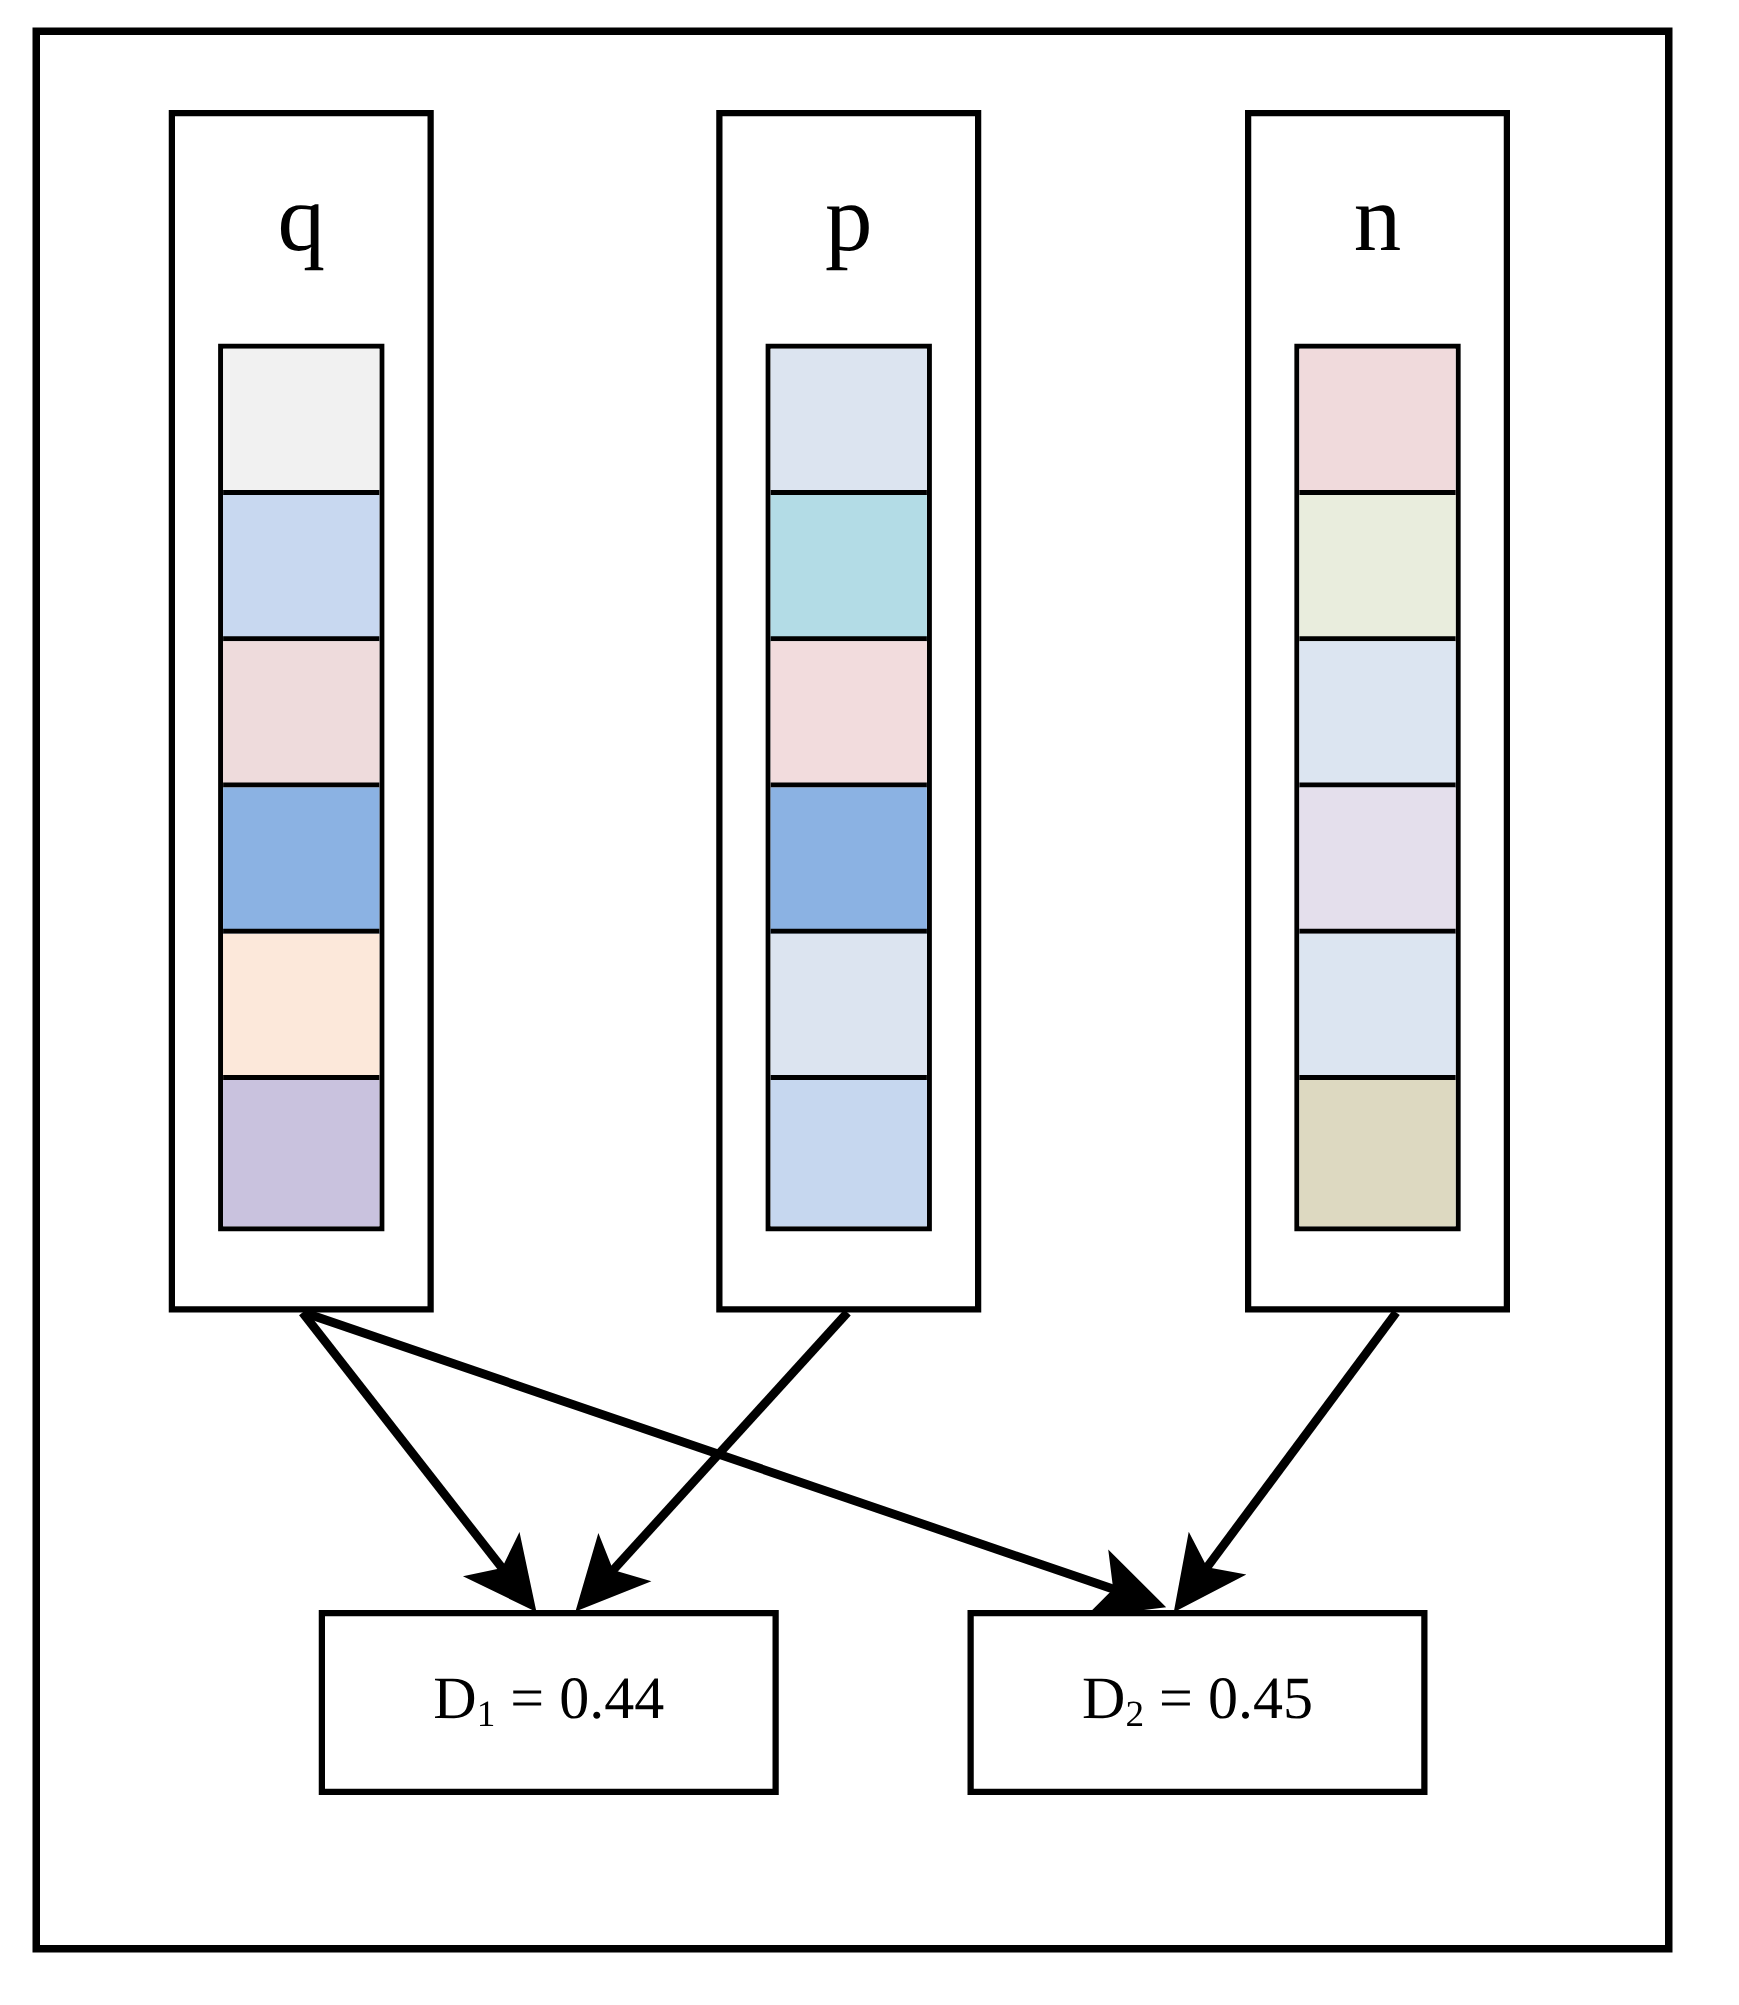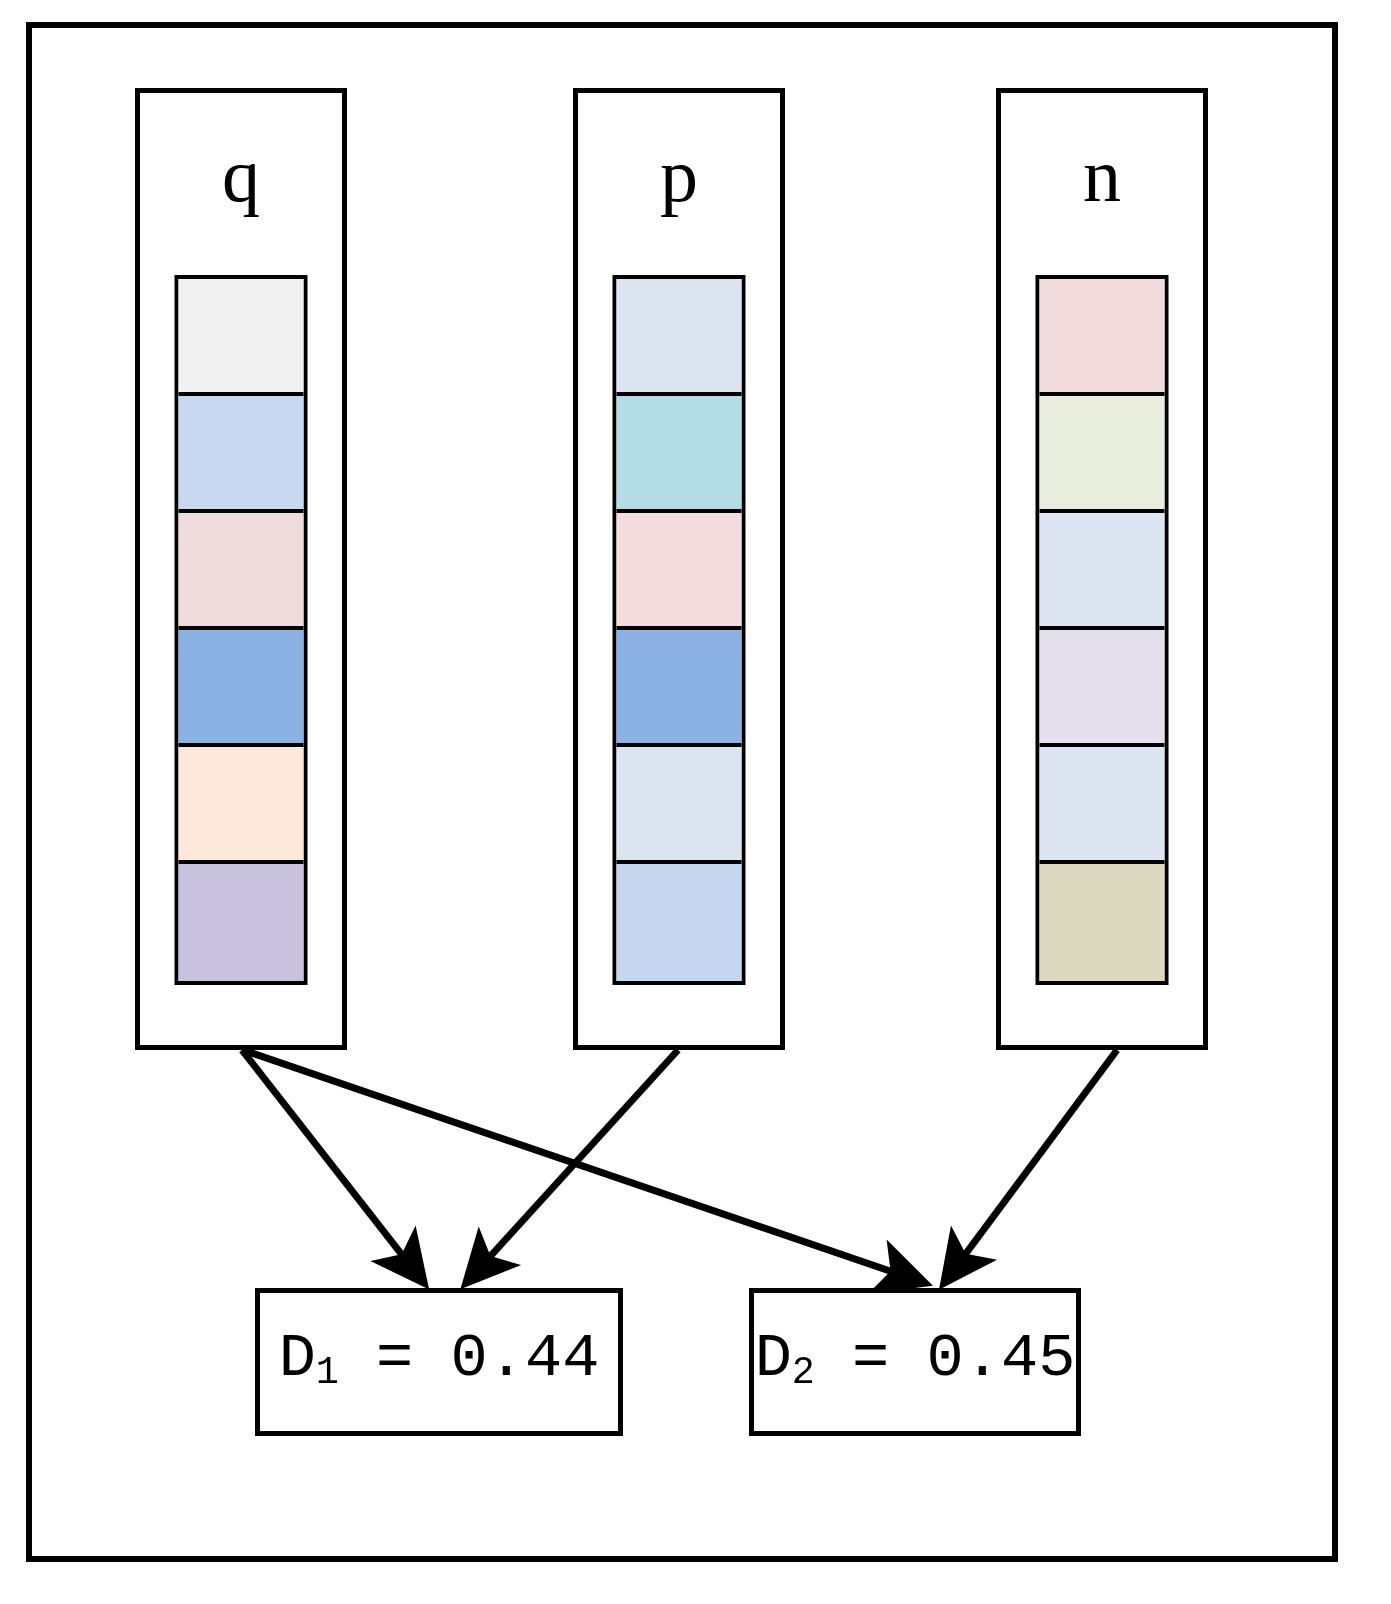--- a/index.html
+++ b/index.html
@@ -68,25 +68,25 @@
   .result-box {
     position: absolute;
     border: 5px solid #000000;
     box-sizing: border-box;
     background: #ffffff;
     display: flex;
     align-items: center;
     justify-content: center;
   }
   .result-text {
-    font-size: 62px;
+    font-size: 48px;
     line-height: 64px;
     color: #000000;
     white-space: nowrap;
-    font-family: Liberation Mono, monospace;
+    font-family: Liberation Serif, serif;
     text-align: center;
   }
   .result-text sub {
     font-size: 0.62em;
     vertical-align: baseline;
     position: relative;
     top: 0.22em;
   }
   #arrow-layer {
     position: absolute;
@@ -153,19 +153,19 @@
         <line x1="1117" y1="1050" x2="944" y2="1283"></line>
       </g>
   </svg>
 
   <div class="result-box" id="res-d1" style="left: 255px; top: 1288px; width: 368px; height: 148px;">
     <div class="result-text">
       <span>D</span><sub>1</sub><span> = </span><span>0.44</span>
     </div>
   </div>
 
-  <div class="result-box" id="res-d2" style="left: 749px; top: 1288px; width: 332px; height: 148px;">
+  <div class="result-box" id="res-d2" style="left: 774px; top: 1288px; width: 368px; height: 148px;">
     <div class="result-text">
       <span>D</span><sub>2</sub><span> = </span><span>0.45</span>
     </div>
   </div>
 
 </div>
 
 </body></html>

